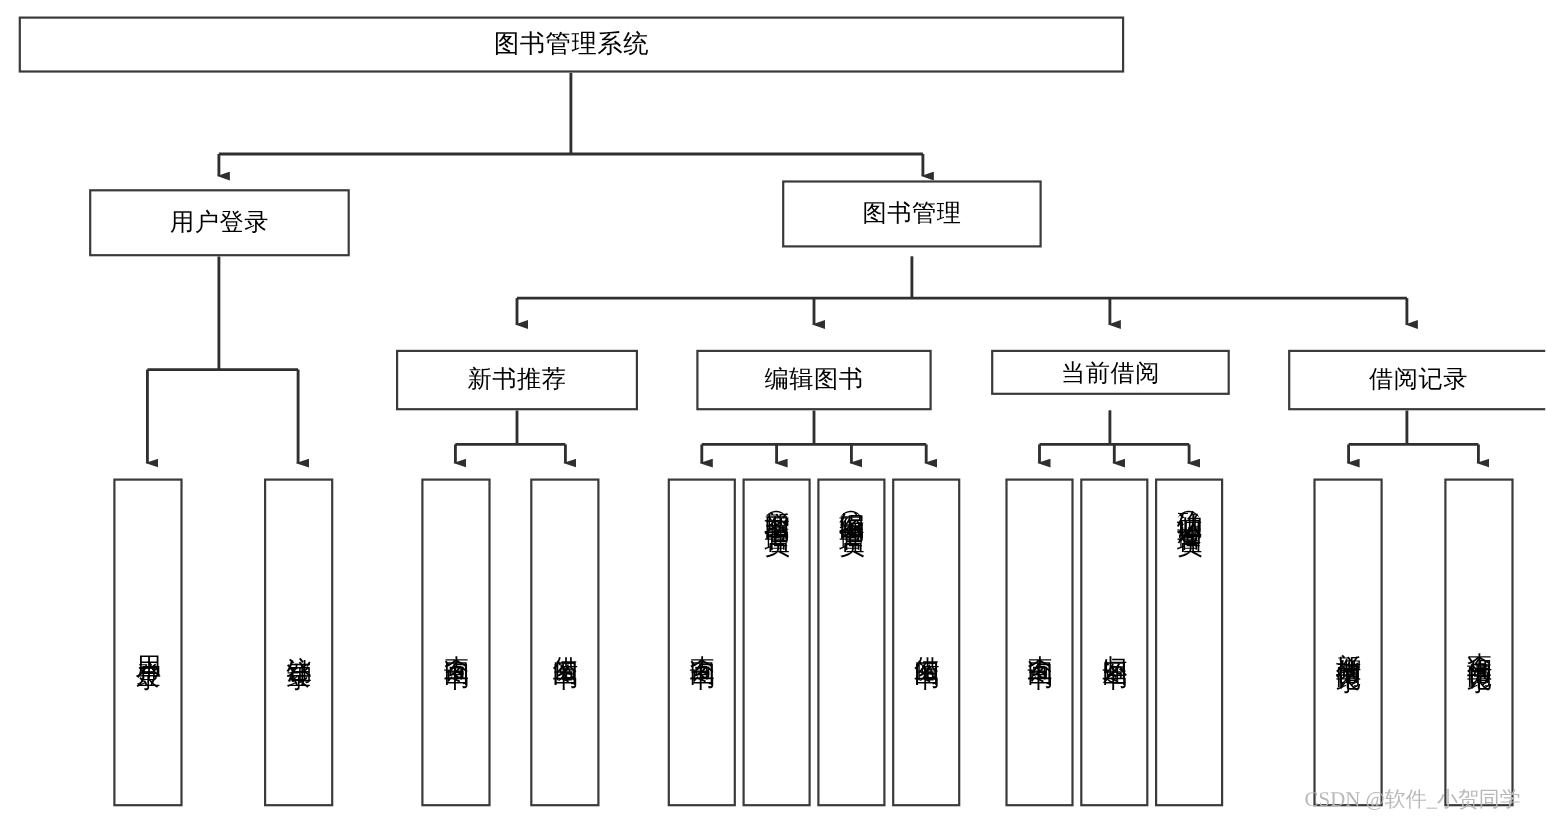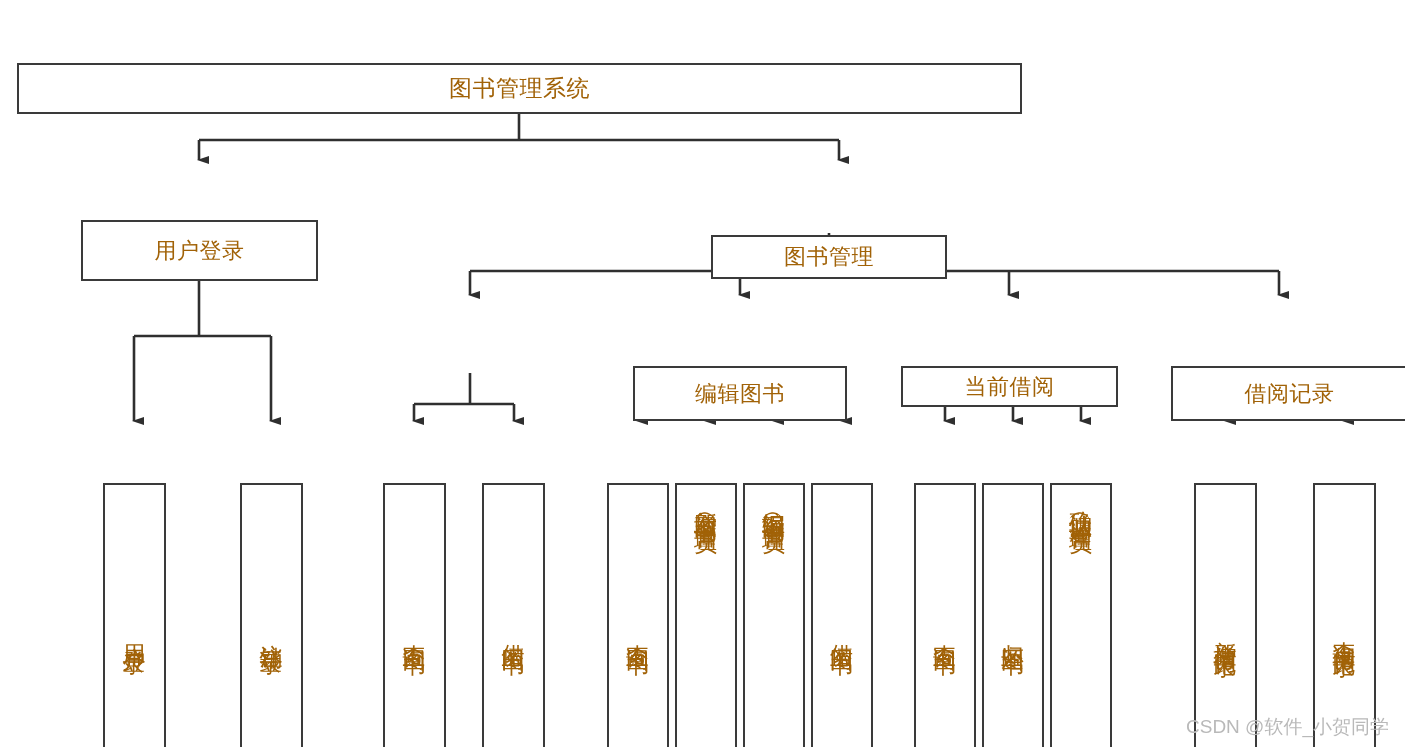--- a/index.html
+++ b/index.html
@@ -25,24 +25,23 @@
     height: 747px;
   }
   .node {
     position: absolute;
     box-sizing: border-box;
     border: 2px solid #3a3a3a;
     background: #ffffff;
     display: flex;
     align-items: center;
     justify-content: center;
-    color: #a16207;
+    color: #000000;
     text-align: center;
     z-index: 2;
-    margin-top: 48px;
   }
   .node.root {
     font-size: 23px;
   }
   .node.level2 {
     font-size: 22px;
   }
   .node.leaf {
     font-size: 23px;
     padding: 8px 0;
@@ -64,21 +63,21 @@
     align-items: flex-start;
   }
   .watermark {
     position: absolute;
     left: 1186px;
     top: 714px;
     font-size: 19px;
     color: #b9b9b9;
     white-space: nowrap;
     z-index: 3;
-    font-family: Liberation Sans, sans-serif;
+    font-family: Liberation Serif, serif;
   }
 </style>
 </head>
 <body>
 
 <div id="canvas">
 
   <svg id="edges" viewBox="0 0 1405 747" xmlns="http://www.w3.org/2000/svg">
     <defs>
       <marker id="arrow" markerWidth="10" markerHeight="12" refX="4" refY="10" orient="auto" markerUnits="userSpaceOnUse">
@@ -130,24 +129,27 @@
   </svg>
 
   <div class="node root" style="left:17px; top:15px; width:1005px; height:51px;">
     <span class="label">图书管理系统</span>
   </div>
 
   <div class="node level2" style="left:81px; top:172px; width:237px; height:61px;">
     <span class="label">用户登录</span>
   </div>
 
-  <div class="node level2" style="left:711px; top:187px; width:236px; height:44px;">
+  <div class="node level2" style="left:711px; top:164px; width:236px; height:61px;">
     <span class="label">图书管理</span>
   </div>
 
+  <div class="node level2" style="left:360px; top:318px; width:220px; height:55px;">
+    <span class="label">新书推荐</span>
+  </div>
 
   <div class="node level2" style="left:633px; top:318px; width:214px; height:55px;">
     <span class="label">编辑图书</span>
   </div>
 
   <div class="node level2" style="left:901px; top:318px; width:217px; height:41px;font-family:Liberation Serif, serif;">
     <span class="label">当前借阅</span>
   </div>
 
   <div class="node level2" style="left:1171px; top:318px; width:237px; height:55px;">

